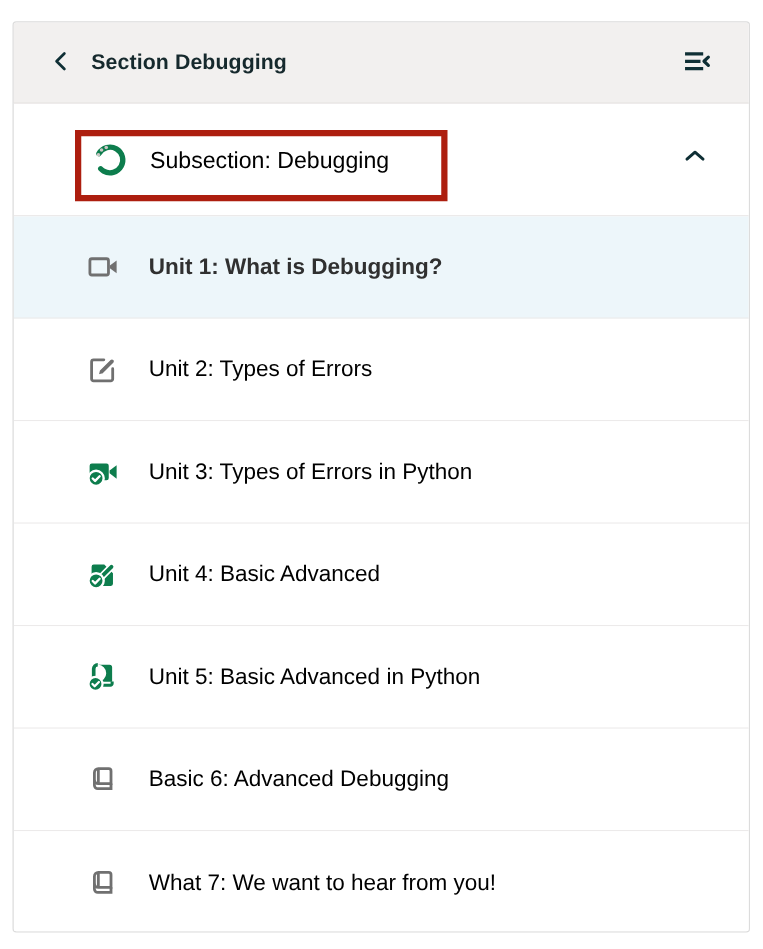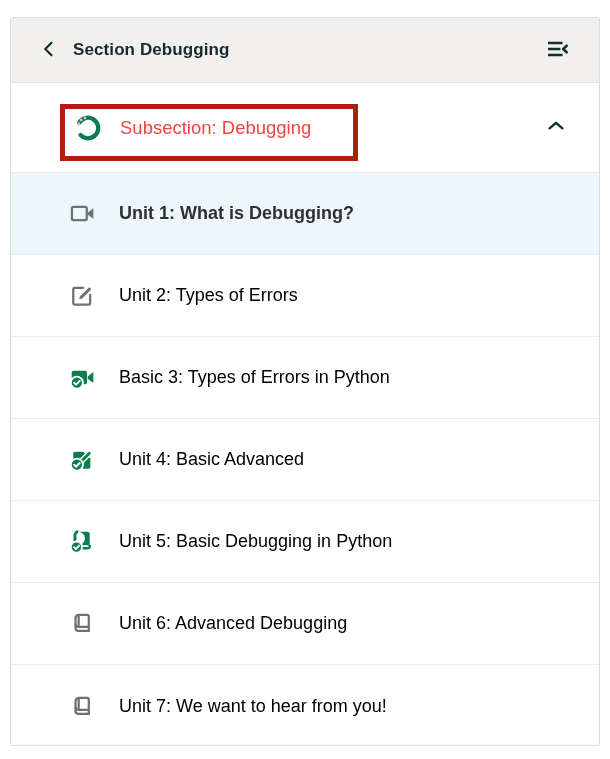--- a/index.html
+++ b/index.html
@@ -40,21 +40,21 @@
     height: 90px;
     display: flex; align-items: center;
     padding: 0 32px 0 62px;
     border-bottom: 1px solid #eceaea;
     background: #ffffff;
     cursor: pointer;
   }
   .subsection-icon { width: 30px; height: 30px; flex: 0 0 30px; }
   .subsection-label {
     margin-left: 17px;
-    font-size: 18.5px; color: #ef4444;
+    font-size: 18.5px; color: #000000;
     flex: 1;
   }
   .annotation-box {
     position: absolute;
     left: 49px; top: 21px;
     width: 298px; height: 57px;
     border: 5px solid #ad1e0f;
     pointer-events: none;
     z-index: 5;
   }
@@ -143,21 +143,21 @@
 
   <div class="unit-row">
     <span class="unit-icon">
       <svg width="27" height="27" viewBox="0 0 24 24" fill="none">
         <rect x="2.4" y="6" width="13.6" height="12" rx="1.6" fill="#0d7d4d"></rect>
         <path d="M16.6 11 L21.6 7.2 V16.8 L16.6 13 Z" fill="#0d7d4d"></path>
         <circle cx="7" cy="16.6" r="5.4" fill="#0d7d4d" stroke="#ffffff" stroke-width="1.7"></circle>
         <path d="M4.6 16.7 L6.3 18.4 L9.5 15.1" stroke="#ffffff" stroke-width="1.7" stroke-linecap="round" stroke-linejoin="round"></path>
       </svg>
     </span>
-    <span class="unit-label">Basic 3: Types of Errors in Python</span>
+    <span class="unit-label">Unit 3: Types of Errors in Python</span>
   </div>
 
   <div class="unit-row">
     <span class="unit-icon">
       <svg width="27" height="27" viewBox="0 0 24 24" fill="none">
         <path d="M12.8 5 H5.3 A1.5 1.5 0 0 0 3.8 6.5 V18.7 A1.5 1.5 0 0 0 5.3 20.2 H17.5 A1.5 1.5 0 0 0 19 18.7 V11.2 Z" fill="#0d7d4d"></path>
         <path d="M9 12.8 L16.7 5.1 A1.95 1.95 0 0 1 19.45 7.85 L11.75 15.55 L8.2 16.35 Z" fill="#0d7d4d" stroke="#ffffff" stroke-width="1.2"></path>
         <circle cx="7" cy="16.6" r="5.4" fill="#0d7d4d" stroke="#ffffff" stroke-width="1.7"></circle>
         <path d="M4.6 16.7 L6.3 18.4 L9.5 15.1" stroke="#ffffff" stroke-width="1.7" stroke-linecap="round" stroke-linejoin="round"></path>
       </svg>
@@ -168,38 +168,38 @@
   <div class="unit-row">
     <span class="unit-icon">
       <svg width="27" height="27" viewBox="0 0 24 24" fill="none">
         <path d="M8.2 3.4 H16.6 A1.8 1.8 0 0 1 18.4 5.2 V15.4 H8.2 A2.6 2.6 0 0 0 8.2 3.4 Z" fill="#0d7d4d"></path>
         <path d="M8.2 3.4 A2.9 2.9 0 0 0 5.3 6.3 V15.3" stroke="#0d7d4d" stroke-width="2.6"></path>
         <path d="M6 17.9 H17.2 A1.2 1.2 0 0 0 18.4 16.7 V15.2" stroke="#0d7d4d" stroke-width="2.2"></path>
         <circle cx="6.6" cy="17" r="5" fill="#0d7d4d" stroke="#ffffff" stroke-width="1.6"></circle>
         <path d="M4.4 17.1 L6 18.7 L9 15.6" stroke="#ffffff" stroke-width="1.6" stroke-linecap="round" stroke-linejoin="round"></path>
       </svg>
     </span>
-    <span class="unit-label">Unit 5: Basic Debugging in Python</span>
+    <span class="unit-label">Unit 5: Basic Advanced in Python</span>
   </div>
 
   <div class="unit-row">
     <span class="unit-icon">
       <svg width="27" height="27" viewBox="0 0 24 24" fill="none">
         <path d="M8.6 4.4 H16 A1.6 1.6 0 0 1 17.6 6 V15 H8.6 A2.8 2.8 0 0 1 5.8 12.2 V7.2 A2.8 2.8 0 0 1 8.6 4.4 Z" stroke="#707070" stroke-width="2"></path>
         <path d="M8.6 4.4 V15" stroke="#707070" stroke-width="2"></path>
         <path d="M5.8 12.4 V16.2 A2.4 2.4 0 0 0 8.2 18.6 H17.6 V15" stroke="#707070" stroke-width="2"></path>
       </svg>
     </span>
-    <span class="unit-label">Unit 6: Advanced Debugging</span>
+    <span class="unit-label">Basic 6: Advanced Debugging</span>
   </div>
 
   <div class="unit-row">
     <span class="unit-icon">
       <svg width="27" height="27" viewBox="0 0 24 24" fill="none">
         <path d="M8.6 4.4 H16 A1.6 1.6 0 0 1 17.6 6 V15 H8.6 A2.8 2.8 0 0 1 5.8 12.2 V7.2 A2.8 2.8 0 0 1 8.6 4.4 Z" stroke="#707070" stroke-width="2"></path>
         <path d="M8.6 4.4 V15" stroke="#707070" stroke-width="2"></path>
         <path d="M5.8 12.4 V16.2 A2.4 2.4 0 0 0 8.2 18.6 H17.6 V15" stroke="#707070" stroke-width="2"></path>
       </svg>
     </span>
-    <span class="unit-label">Unit 7: We want to hear from you!</span>
+    <span class="unit-label">What 7: We want to hear from you!</span>
   </div>
 
 </div>
 
 </body></html>

